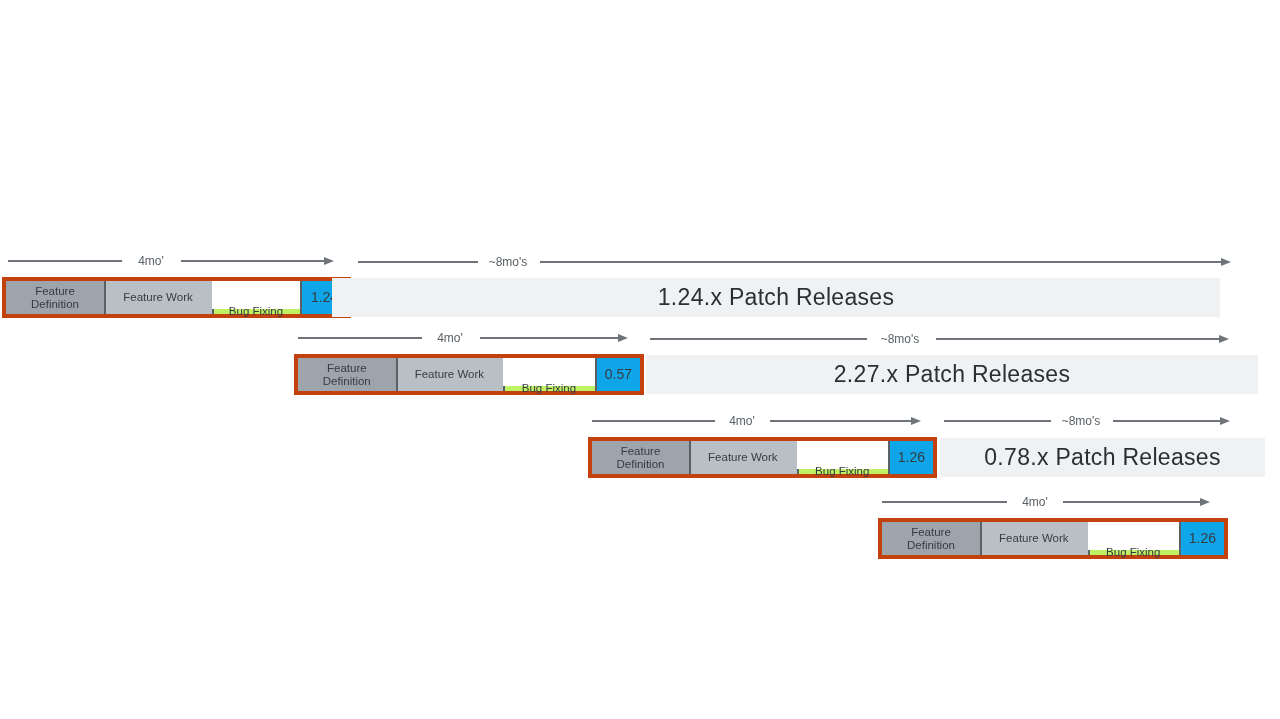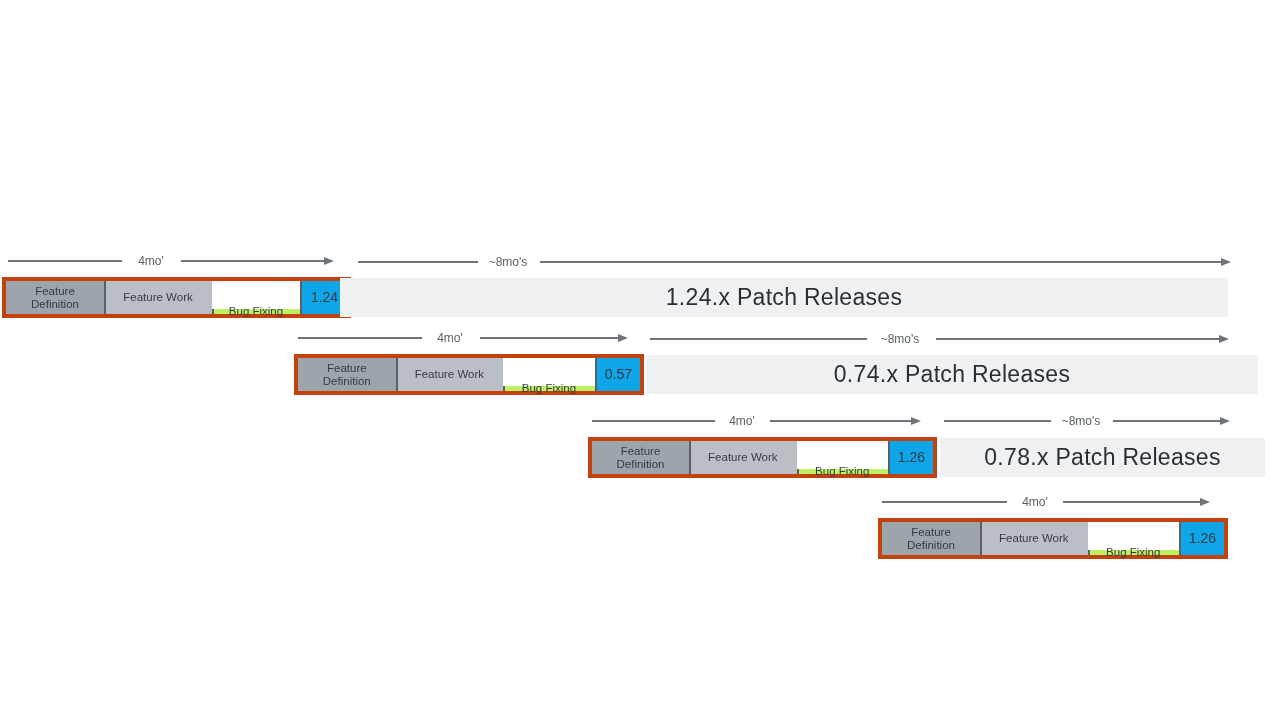--- a/index.html
+++ b/index.html
@@ -52,40 +52,40 @@
       <div class="cell fd" style="width:98px;">Feature Definition</div>
       <div class="cell fw" style="width:108px;">Feature Work</div>
       <div class="cell bf" style="width:88px;">Bug Fixing</div>
       <div class="cell ver" style="flex:1;">1.24</div>
     </div>
 
     <div class="aline" style="left:358px; top:261px; width:120px;"></div>
     <span class="dur-label" style="left:480px; top:255px; width:56px;">~8mo's</span>
     <div class="aline head" style="left:540px; top:261px; width:688px;"></div>
 
-    <div class="patch-bar" style="left:340px; top:278px; width:888px;">1.24.x Patch Releases</div>
+    <div class="patch-bar" style="left:332px; top:278px; width:888px;">1.24.x Patch Releases</div>
   </div>
 
   <div>
     <div class="aline" style="left:298px; top:337px; width:124px;"></div>
     <span class="dur-label" style="left:424px; top:331px; width:52px;">4mo'</span>
     <div class="aline head" style="left:480px; top:337px; width:145px;"></div>
 
     <div class="phase-group" style="left:294px; top:354px; width:350px;">
       <div class="cell fd" style="width:98px;">Feature Definition</div>
       <div class="cell fw" style="width:108px;">Feature Work</div>
       <div class="cell bf" style="width:92px;">Bug Fixing</div>
       <div class="cell ver" style="flex:1;">0.57</div>
     </div>
 
     <div class="aline" style="left:650px; top:338px; width:217px;"></div>
     <span class="dur-label" style="left:872px; top:332px; width:56px;">~8mo's</span>
     <div class="aline head" style="left:936px; top:338px; width:290px;"></div>
 
-    <div class="patch-bar" style="left:646px; top:355px; width:612px;">0.74.x Patch Releases</div>
+    <div class="patch-bar" style="left:646px; top:355px; width:612px;">2.27.x Patch Releases</div>
   </div>
 
   <div>
     <div class="aline" style="left:592px; top:420px; width:123px;"></div>
     <span class="dur-label" style="left:716px; top:414px; width:52px;">4mo'</span>
     <div class="aline head" style="left:770px; top:420px; width:148px;"></div>
 
     <div class="phase-group" style="left:588px; top:437px; width:349px;">
       <div class="cell fd" style="width:98px;">Feature Definition</div>
       <div class="cell fw" style="width:109px;">Feature Work</div>

